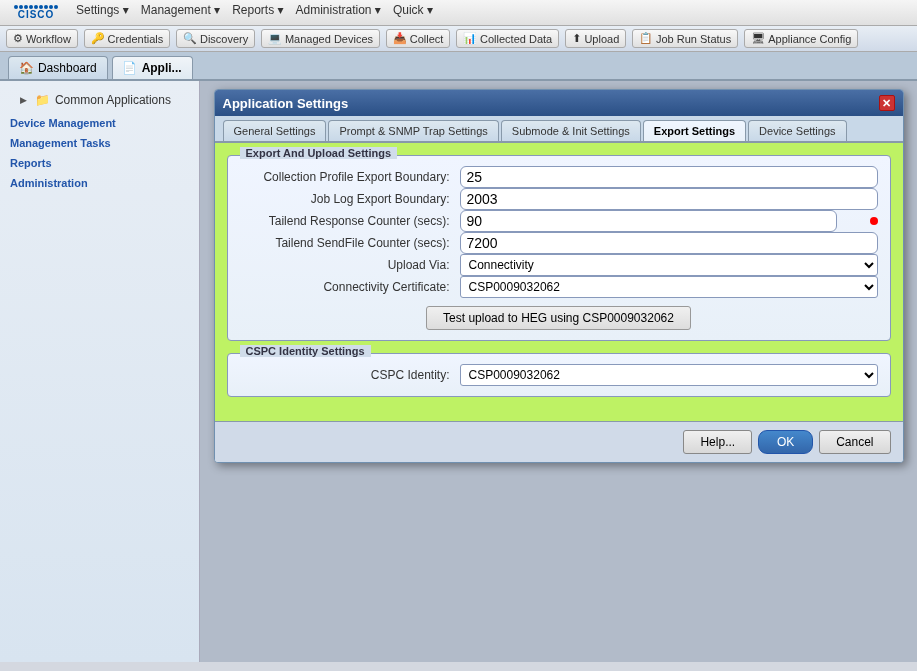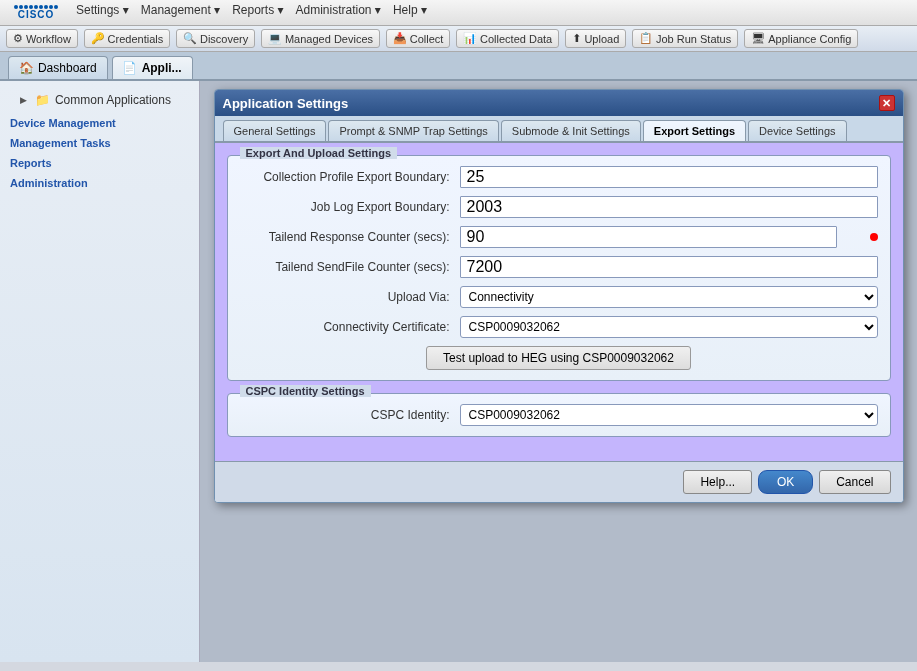--- a/index.html
+++ b/index.html
@@ -174,21 +174,21 @@
     }
     .dialog-tab.active {
       background: linear-gradient(to bottom, #f0f6ff, #e8f0f8);
       font-weight: bold;
       color: #000;
     }
 
     
     .dialog-body {
       padding: 12px;
-      background: #c4b5fd;
+      background: #bef264;
     }
 
     
     .settings-group {
       border: 1px solid #8899bb;
       border-radius: 4px;
       background: linear-gradient(to bottom, #f0f5ff, #e8f0f8);
       margin-bottom: 12px;
       padding: 10px 12px;
       position: relative;
@@ -201,38 +201,38 @@
       padding: 0 6px;
       font-size: 11px;
       font-weight: bold;
       color: #334;
     }
 
     
     .form-row {
       display: flex;
       align-items: center;
-      margin-bottom: 8px;
+      margin-bottom: 0;
     }
     .form-row:last-child { margin-bottom: 0; }
     .form-label {
       width: 220px;
       font-size: 12px;
       color: #333;
       text-align: right;
       padding-right: 10px;
       flex-shrink: 0;
     }
     .form-input {
       flex: 1;
       height: 22px;
       border: 1px solid #8899bb;
-      border-radius: 1px;
+      border-radius: 6px;
       padding: 2px 6px;
-      font-size: 16px;
+      font-size: 14px;
       background: white;
     }
     .form-select {
       flex: 1;
       height: 22px;
       border: 1px solid #8899bb;
       border-radius: 3px;
       padding: 2px 4px;
       font-size: 12px;
       background: white;
@@ -329,21 +329,21 @@
       <div class="cdot"></div>
         <div class="cdot"></div>
         <div class="cdot"></div>
     </div>
     <div class="cisco-text">CISCO</div>
   </div>
   <span>Settings ▾</span>
   <span>Management ▾</span>
   <span>Reports ▾</span>
   <span>Administration ▾</span>
-  <span>Help ▾</span>
+  <span>Quick ▾</span>
 </div>
 
 <div class="toolbar">
   <div class="toolbar-btn">
     <span>⚙</span>
     <span>Workflow</span>
   </div>
   <div class="toolbar-btn">
     <span>🔑</span>
     <span>Credentials</span>

